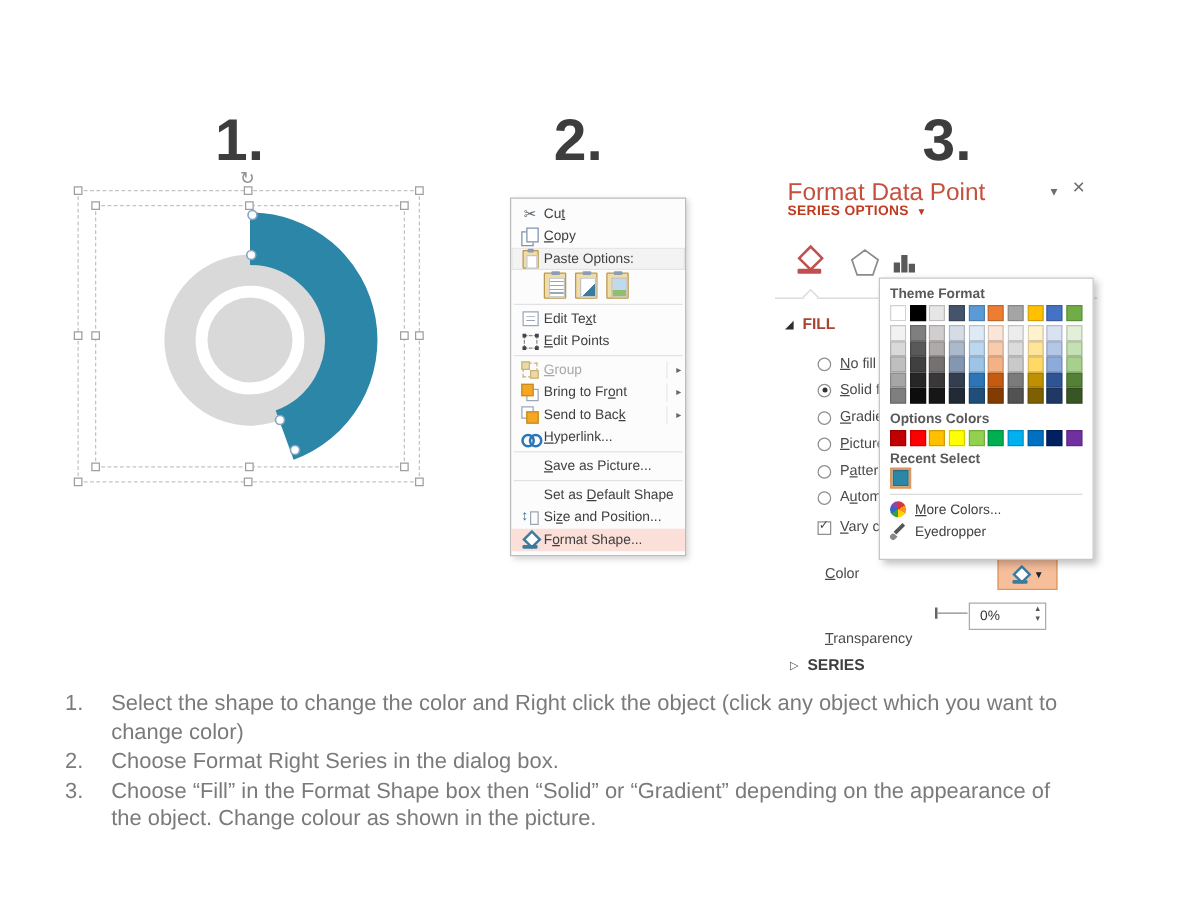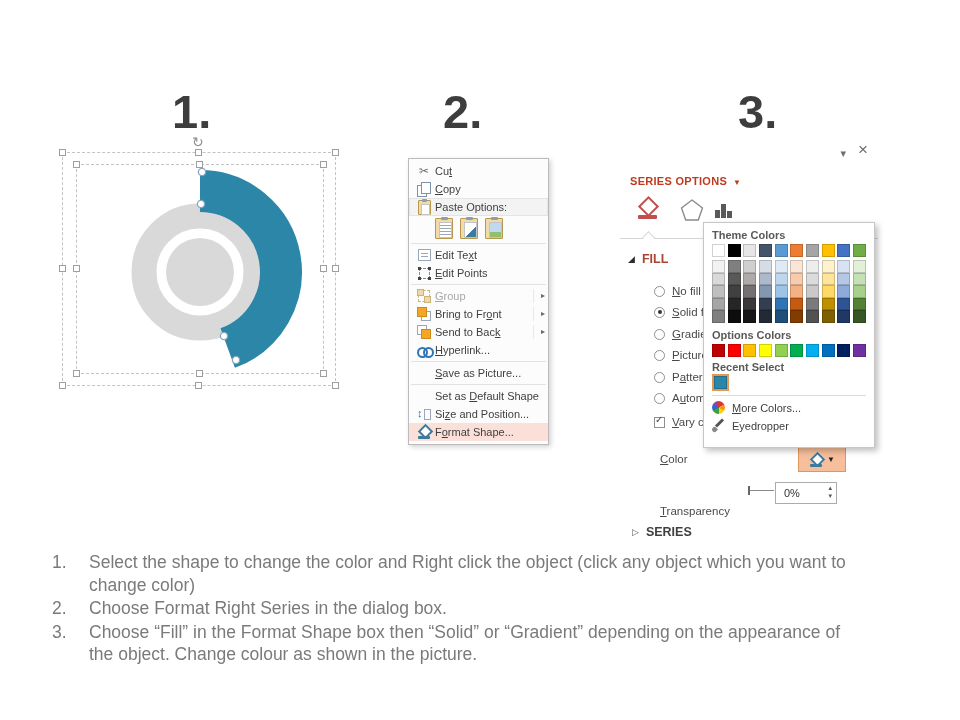--- a/index.html
+++ b/index.html
@@ -78,21 +78,21 @@
       background:conic-gradient(#d33 0 60deg,#f7941d 60deg 120deg,#ffd400 120deg 180deg,#3aa03a 180deg 240deg,#3366cc 240deg 300deg,#8e44ad 300deg 360deg); }
   .ic-dropper { width:13px; height:13px; }
   .ic-dropper::before { content:""; position:absolute; left:6px; top:-1px; width:3px; height:10px; background:#555; transform:rotate(45deg); }
   .ic-dropper::after  { content:""; position:absolute; left:0; bottom:0; width:5px; height:5px; background:#888; border-radius:50% 0 50% 50%; transform:rotate(45deg); }
 
   
   .pane { position:absolute; left:620px; top:135px; width:258px; height:412px; font-size:11.5px; color:#4a4a4a; }
   .pane-title { position:absolute; left:10px; top:8px; font-size:19.5px; color:#C5503C; white-space:nowrap; }
   .pane-dd { position:absolute; right:32px; top:12px; font-size:11px; color:#6e6e6e; }
   .pane-close { position:absolute; right:10px; top:5px; font-size:17px; color:#6e6e6e; }
-  .series { position:absolute; left:10px; top:40px; font-size:11px; font-weight:bold; color:#C03A20; letter-spacing:.3px; }
+  .series { position:absolute; left:10px; top:28px; font-size:11px; font-weight:bold; color:#C03A20; letter-spacing:.3px; }
   .series .dd { font-size:8px; margin-left:6px; }
   .tab { position:absolute; top:62px; }
   .tab-fill { left:16px; } .tab-effects { left:60px; top:64px; } .tab-series { left:94px; top:66px; }
   .tabs-sep { position:absolute; left:0; top:103px; width:258px; border-top:1px solid #D5D5D5; }
   .tab-caret { position:absolute; left:24px; top:98px; width:9px; height:9px; background:#fff; border-left:1px solid #D5D5D5; border-top:1px solid #D5D5D5; transform:rotate(45deg); }
   .sect { position:absolute; font-weight:bold; display:flex; align-items:center; gap:7px; }
   .sect-fill { left:8px; top:117px; color:#A94434; font-size:12.5px; }
   .sect-border { left:12px; top:390px; color:#3f3f3f; font-size:12.5px; }
   .sect .mark { font-size:9px; color:#2d2d2d; font-weight:normal; }
   .sect-border .mark { color:#555; }
@@ -262,20 +262,21 @@
     </div>
     <div class="mrow hl-pink">
       <span class="mi">
           <span class="ic-bucket"></span>
         </span>
       <span class="ml">F<u>o</u>rmat Shape...</span>
     </div>
   </div>
 
   <div class="pane">
+    <div class="pane-title">Format Data Point</div>
     <div class="pane-dd">▾</div>
     <div class="pane-close">×</div>
 
     <div class="series">
       <span>SERIES OPTIONS</span><span class="dd">▼</span>
     </div>
 
     <span class="tab tab-fill"><span class="ic-bucket-lg"></span></span>
     <span class="tab tab-effects">
       <svg width="24" height="22" viewBox="0 0 22 21">
@@ -344,21 +345,21 @@
         <span>▾</span>
       </span>
     </div>
 
     <div class="sect sect-border">
       <span class="mark">▷</span>
       <span>SERIES</span>
     </div>
 
     <div class="popup">
-      <div class="pop-label">Theme Colors</div>
+      <div class="pop-label">Theme Format</div>
       <div class="swrow">
           <div class="swatch" style="background: rgb(255, 255, 255);"></div>
           <div class="swatch" style="background: rgb(0, 0, 0);"></div>
           <div class="swatch" style="background: rgb(231, 230, 230);"></div>
           <div class="swatch" style="background: rgb(68, 84, 106);"></div>
           <div class="swatch" style="background: rgb(91, 155, 213);"></div>
           <div class="swatch" style="background: rgb(237, 125, 49);"></div>
           <div class="swatch" style="background: rgb(165, 165, 165);"></div>
           <div class="swatch" style="background: rgb(255, 192, 0);"></div>
           <div class="swatch" style="background: rgb(68, 114, 196);"></div>

